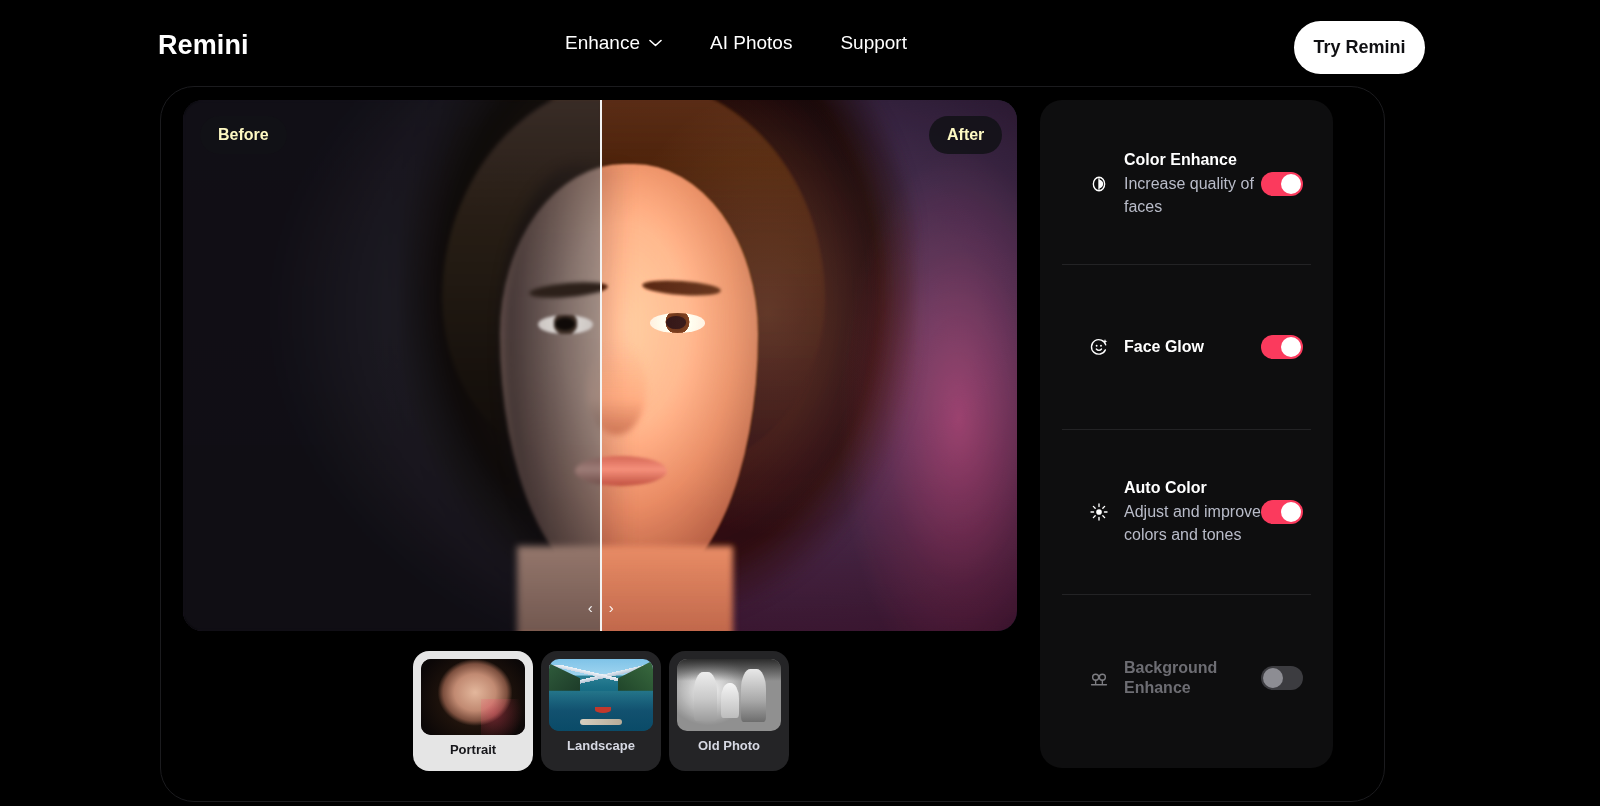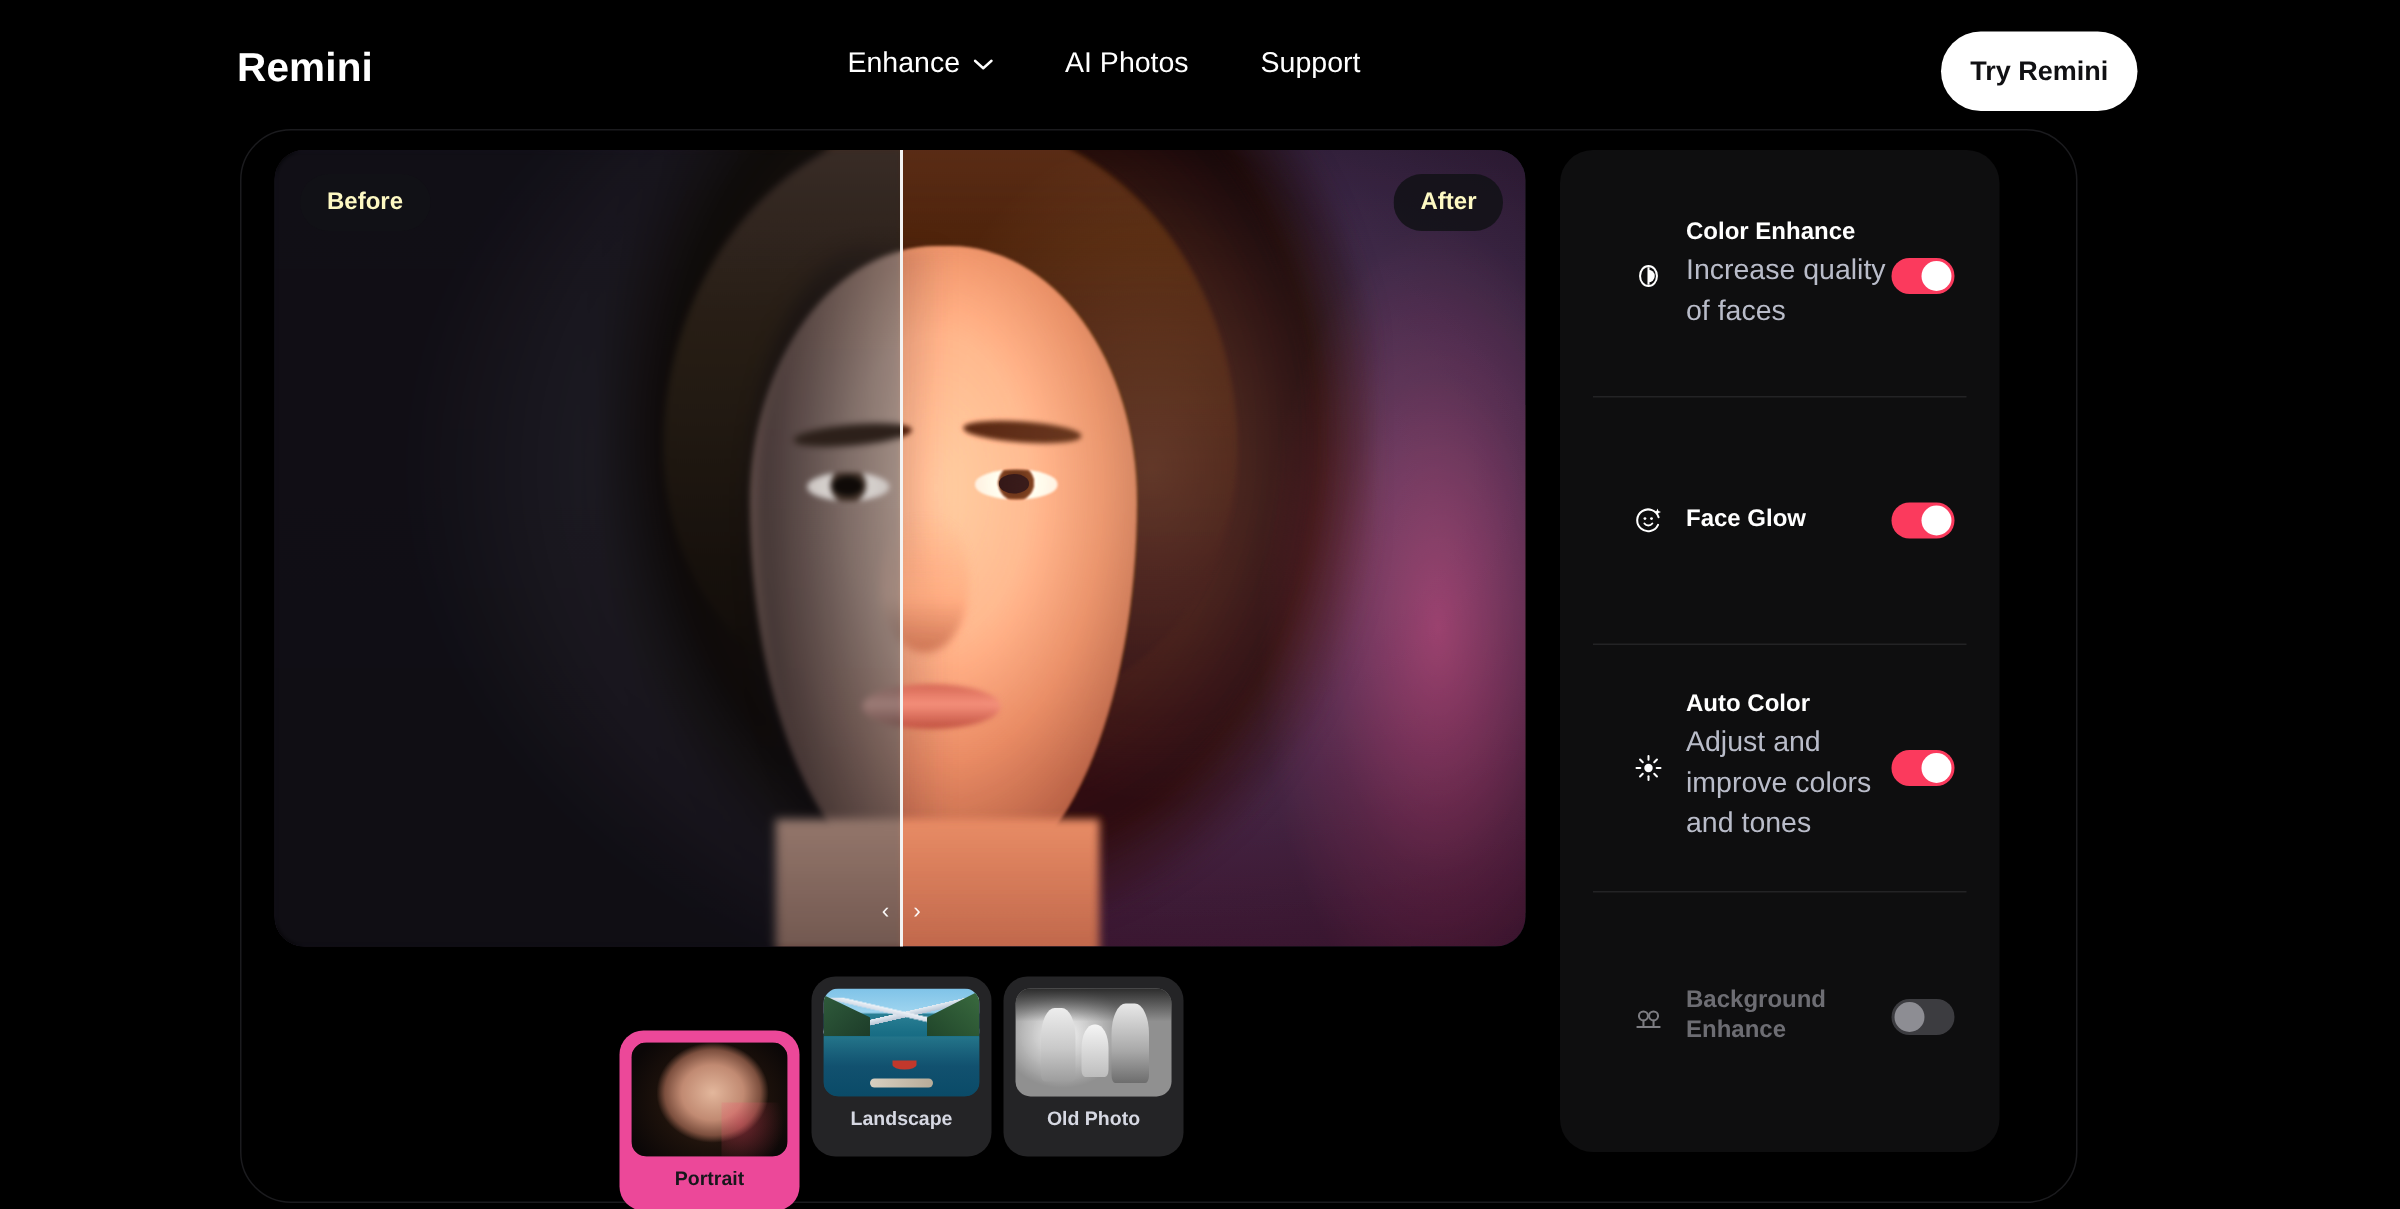--- a/index.html
+++ b/index.html
@@ -161,21 +161,21 @@
   .thumbs {
     position: absolute; left: 413px; top: 651px;
     display: flex; align-items: flex-start; gap: 8px;
   }
   .thumb {
     width: 120px; height: 120px; border-radius: 16px;
     padding: 8px 8px 0 8px;
     background: #242426; cursor: pointer;
     display: flex; flex-direction: column; align-items: center;
   }
-  .thumb.selected { background: #ec4899; margin-top: 36px; }
+  .thumb.selected { background: #e5e5e5; }
   .thumb-img { width: 104px; height: 72px; border-radius: 10px; overflow: hidden; position: relative; }
   .thumb.selected .thumb-img { height: 76px; }
   .thumb-label {
     margin-top: 7px; font-size: 13px; font-weight: 700; color: #d6d8e2;
     white-space: nowrap;
   }
   .thumb.selected .thumb-label { color: #17171b; }
 
   
   .t-portrait {
@@ -249,21 +249,21 @@
     position:absolute; left: 26px; top: 50%; transform: translateY(-50%);
     width: 22px; height: 22px; display:flex; align-items:center; justify-content:center;
     color:#ffffff;
   }
   .setting.off .ico { color: #7d7d82; }
   .setting .txt {
     position:absolute; left: 62px; top: 50%; transform: translateY(-50%);
     width: 140px;
   }
   .s-title { color:#ffffff; font-size:16px; font-weight:700; line-height:1.28; }
-  .s-desc  { color:#b9bcc9; font-size:19px; line-height:1.42; margin-top:3px; }
+  .s-desc  { color:#b9bcc9; font-size:16px; line-height:1.42; margin-top:3px; }
   .setting.off .s-title { color:#6d6d73; }
   .setting.off .s-desc  { color:#5a5a60; }
 
   .toggle {
     position:absolute; right: 8px; top: 50%; transform: translateY(-50%);
     width: 42px; height: 24px; border-radius: 12px;
     background: #fb3a5d; cursor: pointer;
   }
   .toggle .knob {
     position:absolute; top:2px; left: 20px; width: 20px; height: 20px;

